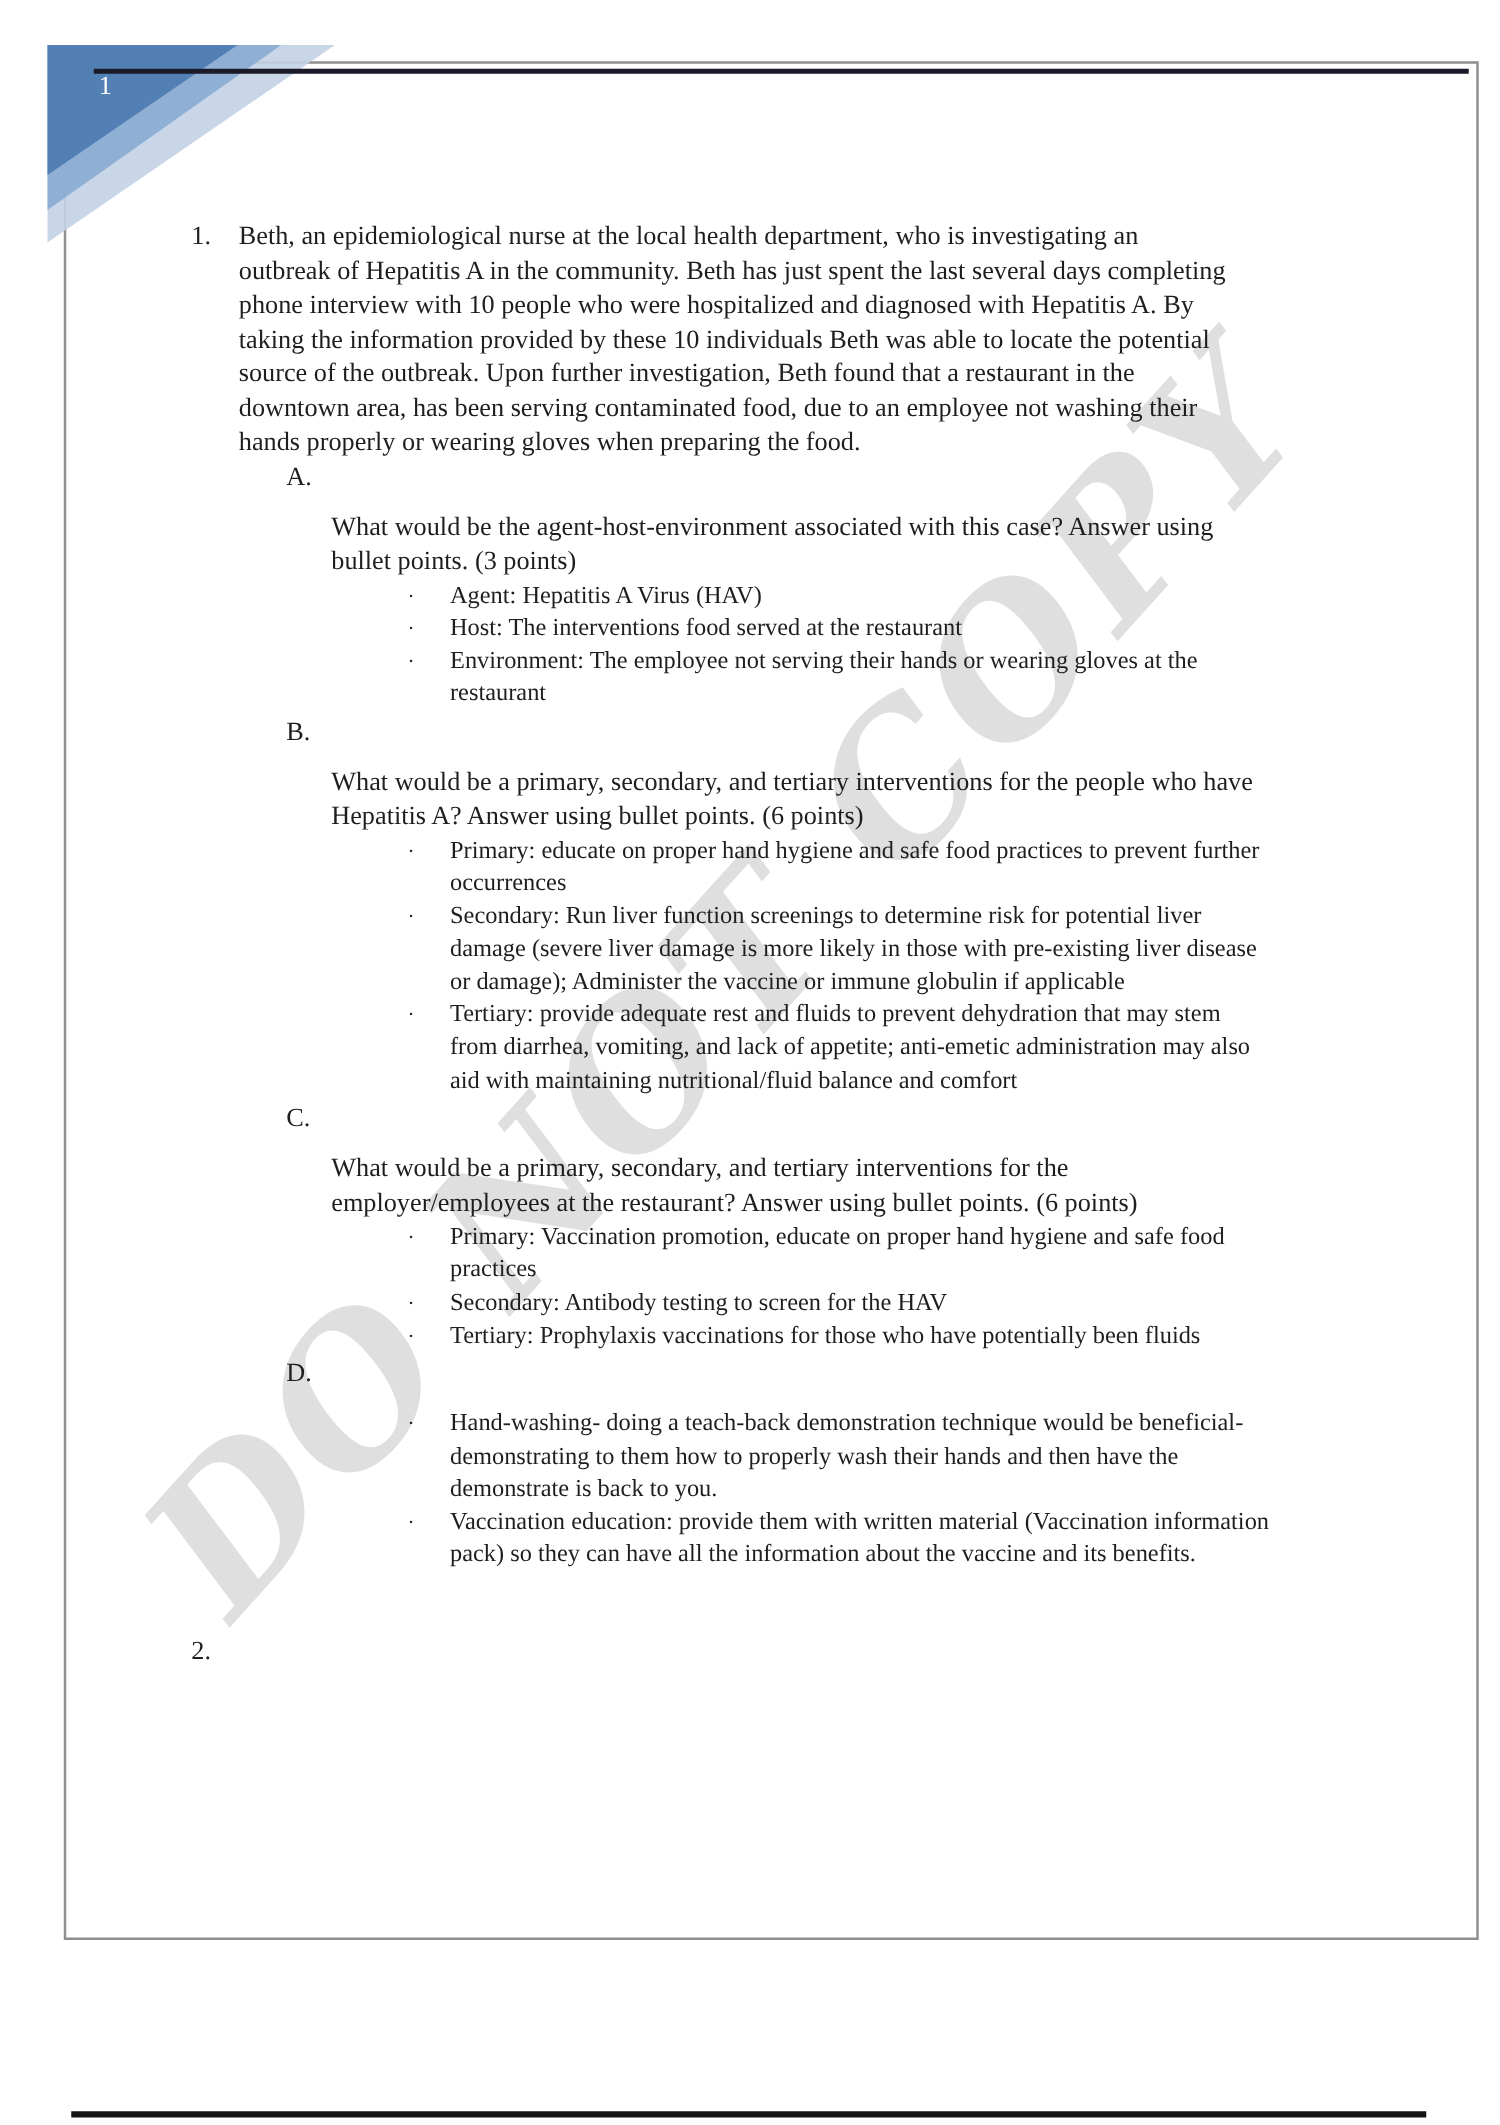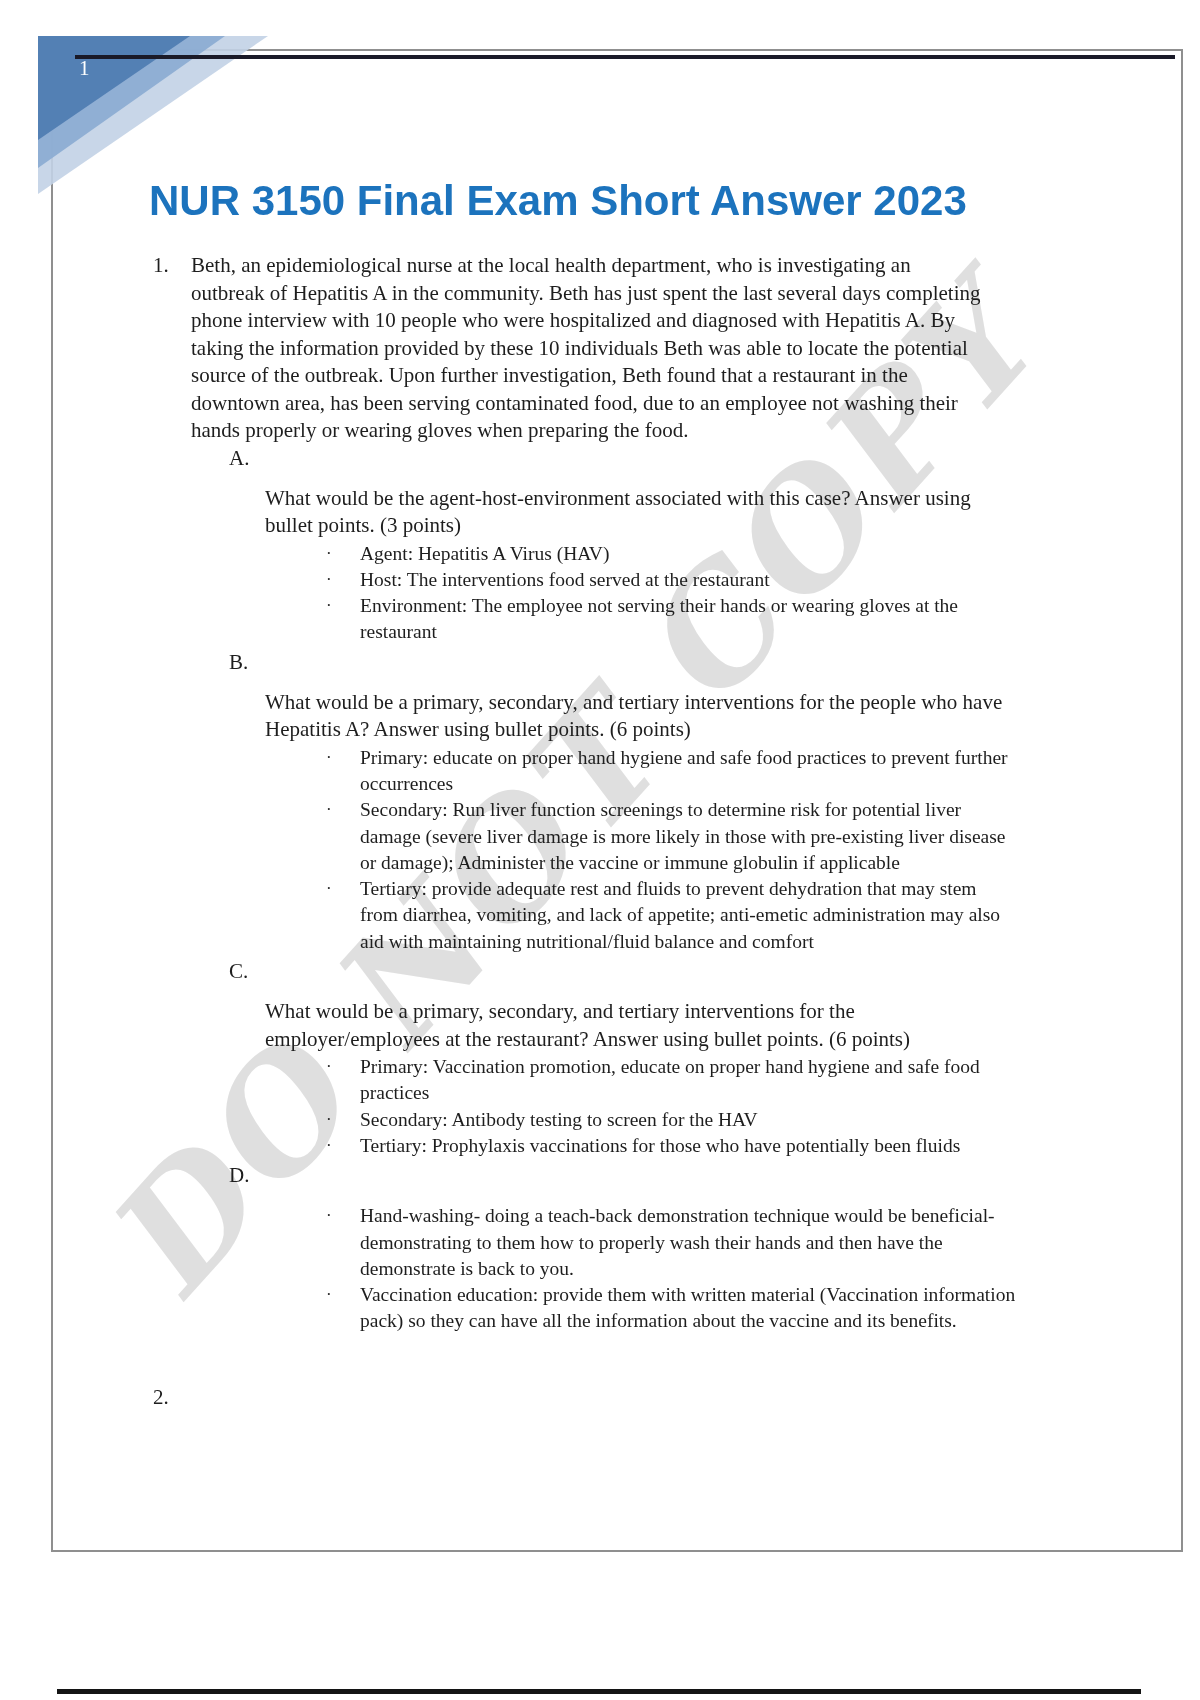--- a/index.html
+++ b/index.html
@@ -50,21 +50,20 @@
   .next-page-rule{position:absolute;left:57px;top:1689px;width:1084px;height:5px;
                   background:#141414;z-index:2;}
 </style>
 </head>
 <body>
 
 <div class="page">
   <div class="watermark">DO NOT COPY</div>
 
   <div class="content">
-    <h1 class="title">NUR 3150 Final Exam Short Answer 2023</h1>
 
     <div class="q">
       <span class="qnum">1.</span>
       <div class="qtext">Beth, an epidemiological nurse at the local health department, who is investigating an outbreak of Hepatitis A in the community. Beth has just spent the last several days completing phone interview with 10 people who were hospitalized and diagnosed with Hepatitis A. By taking the information provided by these 10 individuals Beth was able to locate the potential source of the outbreak. Upon further investigation, Beth found that a restaurant in the downtown area, has been serving contaminated food, due to an employee not washing their hands properly or wearing gloves when preparing the food.</div>
     </div>
 
     <div class="part">
       <span class="plabel">A.</span>
       <div class="pbody">
         <div class="prompt">What would be the agent-host-environment associated with this case? Answer using bullet points. (3 points)</div>

